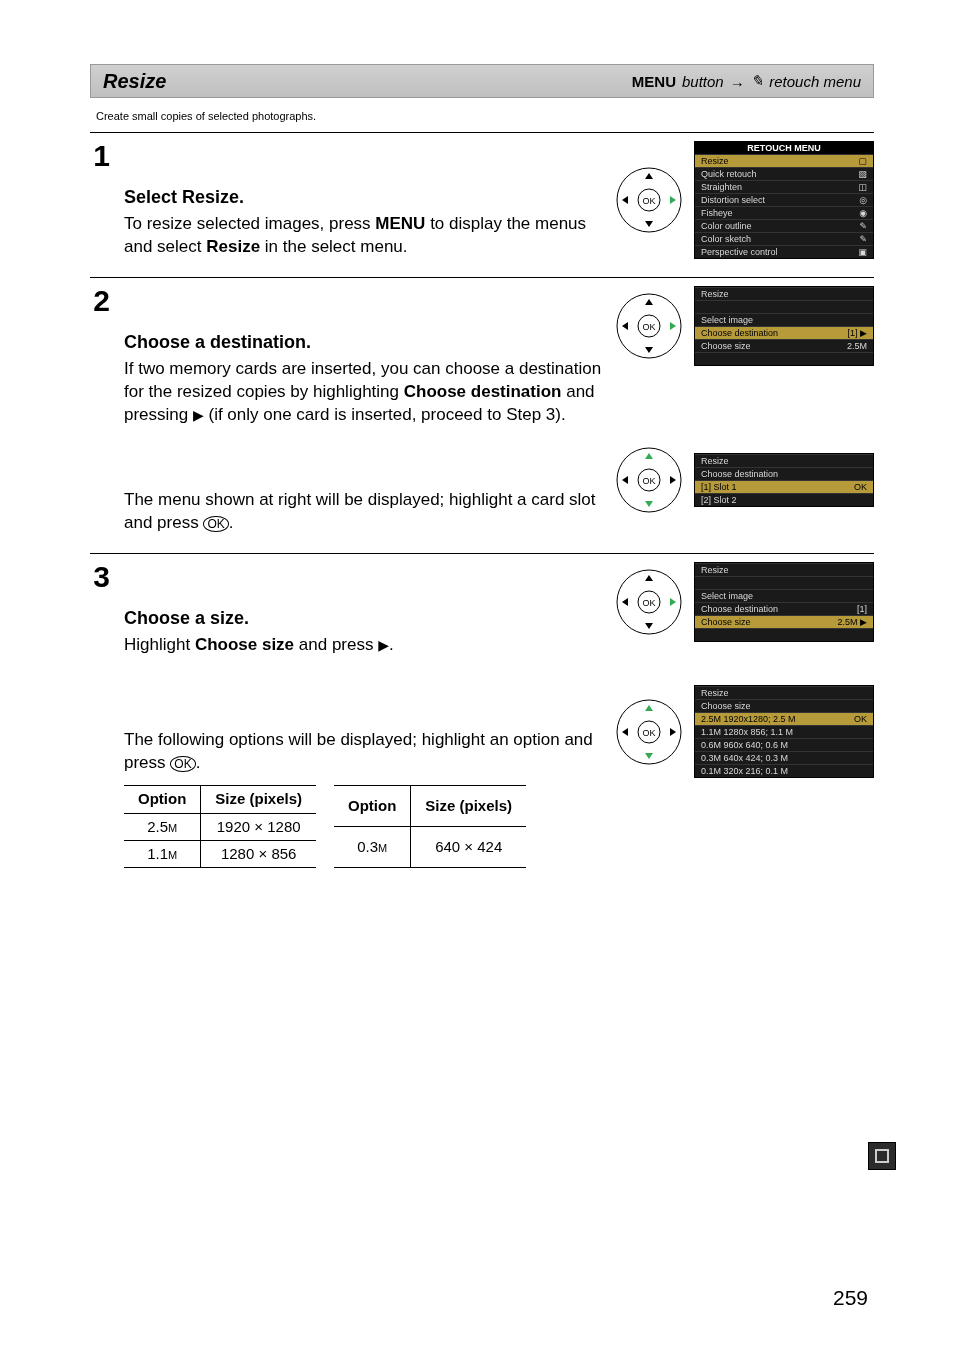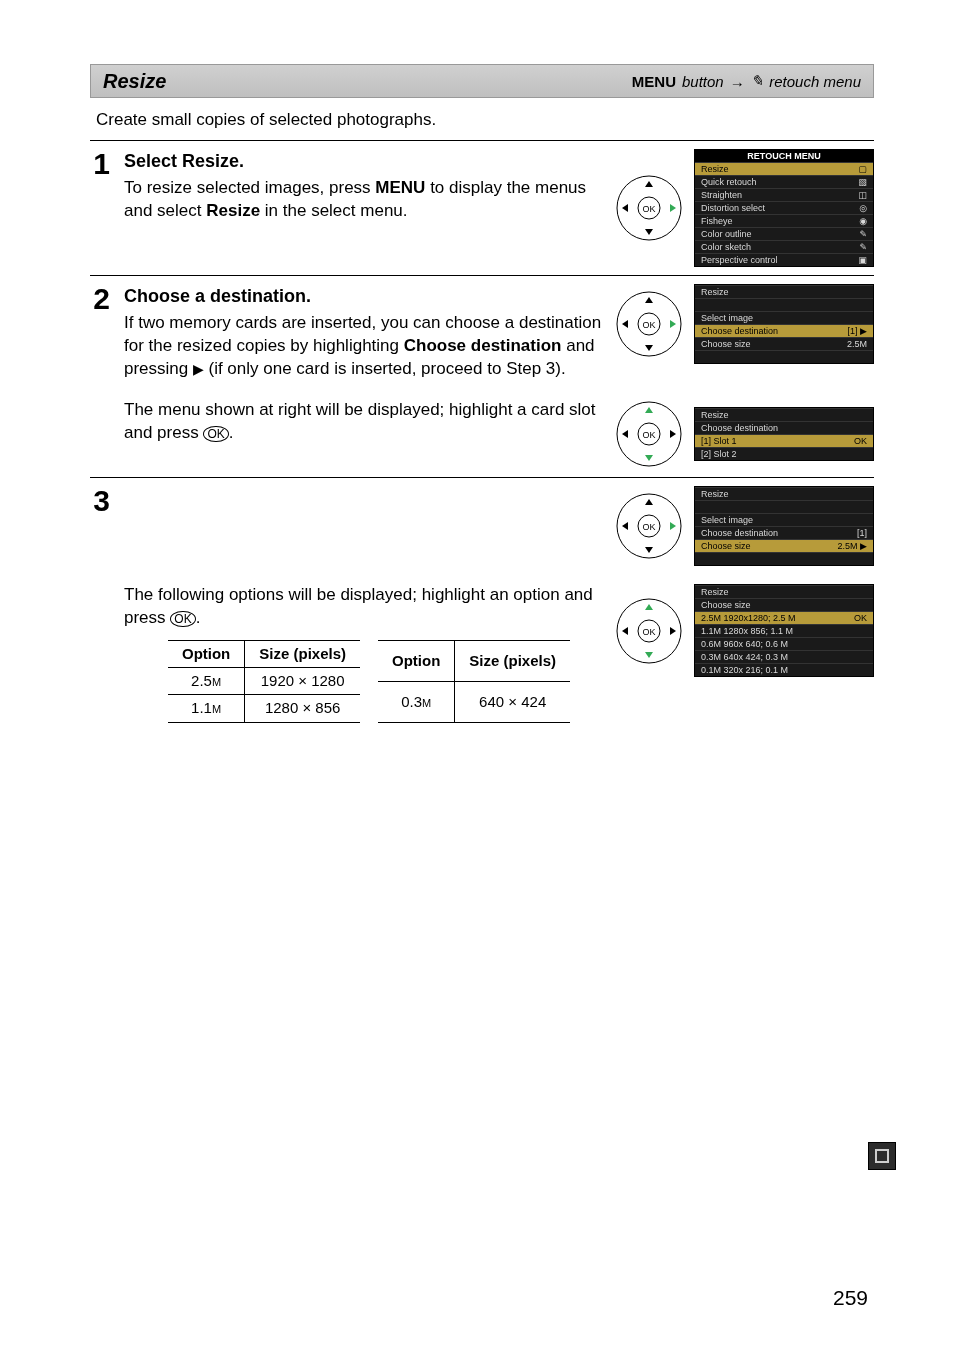--- a/index.html
+++ b/index.html
@@ -2,38 +2,38 @@
 <html><head>
 <meta charset="utf-8">
 <style>
   * { margin:0; padding:0; box-sizing:border-box; }
   body { background:#fff; font-family:Arial,Helvetica,sans-serif; color:#000; width:954px; margin:0 auto; position:relative; }
   .page { padding:64px 80px 60px 90px; position:relative; min-height:1350px; }
   .header-bar { background:linear-gradient(#d0d0d0,#bfbfbf); border:1px solid #999; height:34px; display:flex; align-items:center; padding:0 12px; margin-bottom:12px; }
   .header-title { font-weight:bold; font-size:20px; font-style:italic; }
   .header-right { margin-left:auto; font-style:italic; font-size:15px; display:flex; align-items:center; gap:6px; }
   .header-right .menu { font-weight:bold; font-style:normal; }
-  .intro { font-size:17px; margin:12px 0 10px 6px; }
+  .intro { font-size:11px; margin:12px 0 10px 6px; }
   .hr { border:none; border-top:1px solid #000; margin:8px 0; }
   .step { display:flex; align-items:flex-start; gap:14px; margin-top:4px; }
   .step-num { font-size:30px; font-weight:bold; width:26px; text-align:right; line-height:1; }
   .step-body { flex:1; }
   .step-row { display:flex; align-items:flex-start; }
-  .step-text { flex:0 0 490px; font-size:17px; line-height:1.35; }
+  .step-text { flex:0 0 490px; font-size:17px; line-height:1.35;margin-top:44px; }
   .step-text h3 { font-size:18px; font-weight:bold; margin-bottom:4px; }
   .step-text p { margin-bottom:10px; }
   .gfx { margin-left:auto; display:flex; align-items:center; gap:10px; }
   .lcd { background:#1a1a1a; color:#d8d8d8; font-size:9px; width:180px; border:1px solid #000; }
   .lcd-title { background:#000; color:#fff; text-align:center; font-weight:bold; padding:1px 0; font-size:9px; }
   .lcd-row { display:flex; align-items:center; padding:1px 6px; border-top:1px solid #333; min-height:13px; }
   .lcd-row .r { margin-left:auto; }
   .lcd-row.hl { background:#b79b3a; color:#000; }
   .pad { width:70px; height:70px; }
   .pad svg { width:100%; height:100%; }
-  .sizes { display:flex; gap:18px; margin-top:10px;justify-content:center; }
+  .sizes { display:flex; gap:18px; margin-top:10px; }
   table.opt { border-collapse:collapse; font-size:15px; }
   table.opt th, table.opt td { border-top:1px solid #000; border-bottom:1px solid #000; padding:3px 14px; text-align:center; }
   table.opt th { font-weight:bold; }
   table.opt th+th, table.opt td+td { border-left:1px solid #000; }
   .sub-m { font-size:11px; vertical-align:baseline; font-variant:small-caps; }
   .pagenum { position:absolute; bottom:40px; right:86px; font-size:21px; }
   .side-icon { position:absolute; right:58px; bottom:180px; width:28px; height:28px; background:#2b2b2b; border:1px solid #000; }
   .side-icon:after { content:""; position:absolute; inset:6px; border:2px solid #ccc; }
   .tri { font-size:14px; }
   .ok-sym { display:inline-block; border:1px solid #000; border-radius:50%; padding:0 3px; font-size:12px; line-height:14px; vertical-align:middle; }
@@ -217,20 +217,26 @@
       </div>
     </div>
   </div>
 
   <hr class="hr">
 
   <div class="step">
     <div class="step-num">3</div>
     <div class="step-body">
       <div class="step-row">
+        <div class="step-text">
+          <h3>Choose a size.</h3>
+          <p>
+            <span>Highlight </span><b>Choose size</b><span> and press </span><span class="tri">▶</span><span>.</span>
+          </p>
+        </div>
         <div class="gfx">
           <div class="pad">
             <svg viewBox="0 0 70 70">
                 <circle cx="35" cy="35" r="32" fill="#fff" stroke="#000"></circle>
                 <circle cx="35" cy="35" r="11" fill="#fff" stroke="#000"></circle>
                 <text x="35" y="39" text-anchor="middle" font-size="9">OK</text>
                 <polygon points="35,8 31,14 39,14" fill="#000"></polygon>
                 <polygon points="35,62 31,56 39,56" fill="#000"></polygon>
                 <polygon points="8,35 14,31 14,39" fill="#000"></polygon>
                 <polygon points="62,35 56,31 56,39" fill="#3a5"></polygon>

